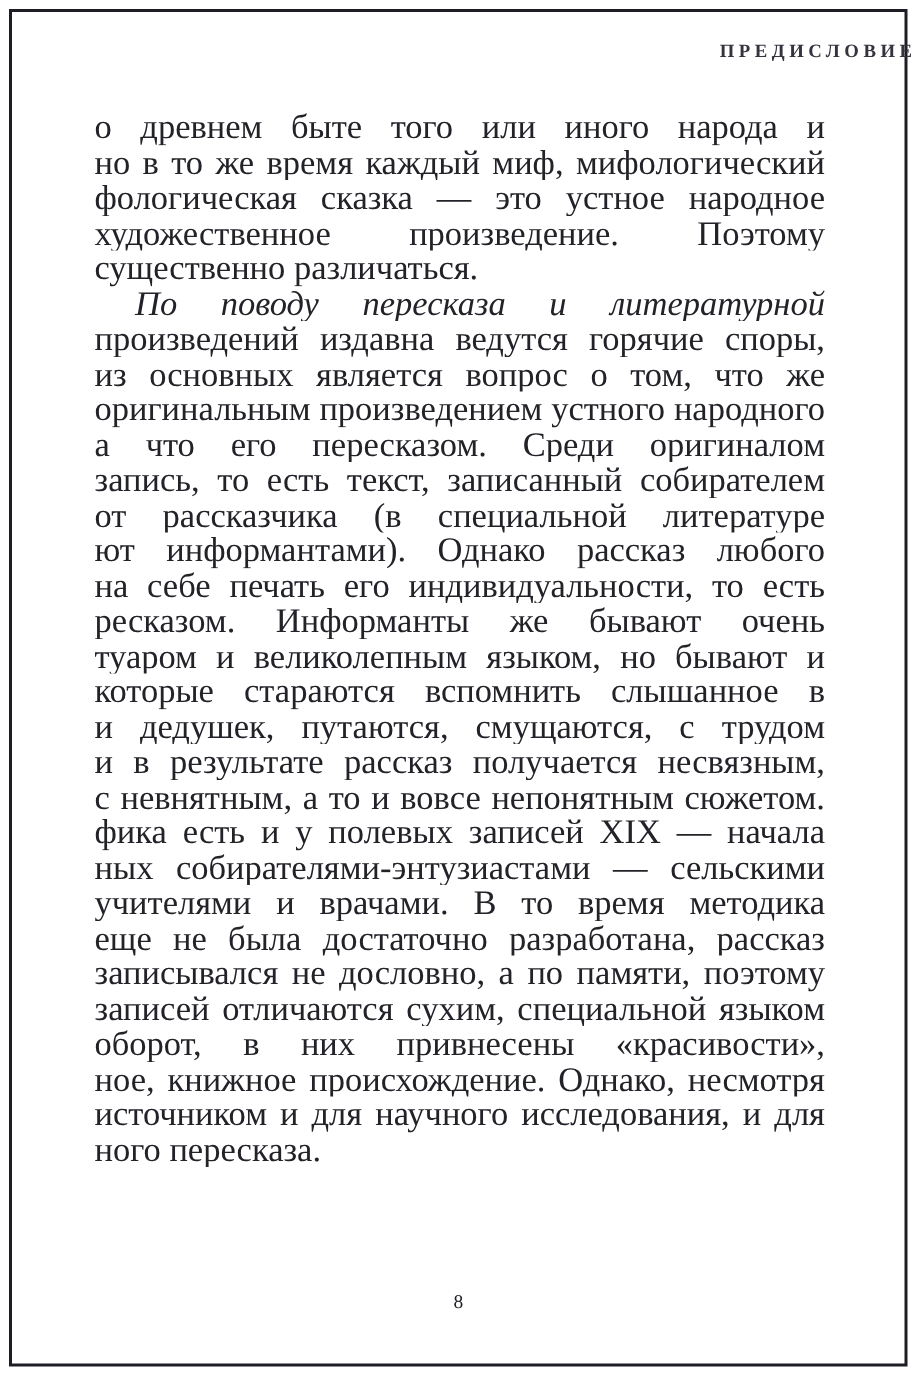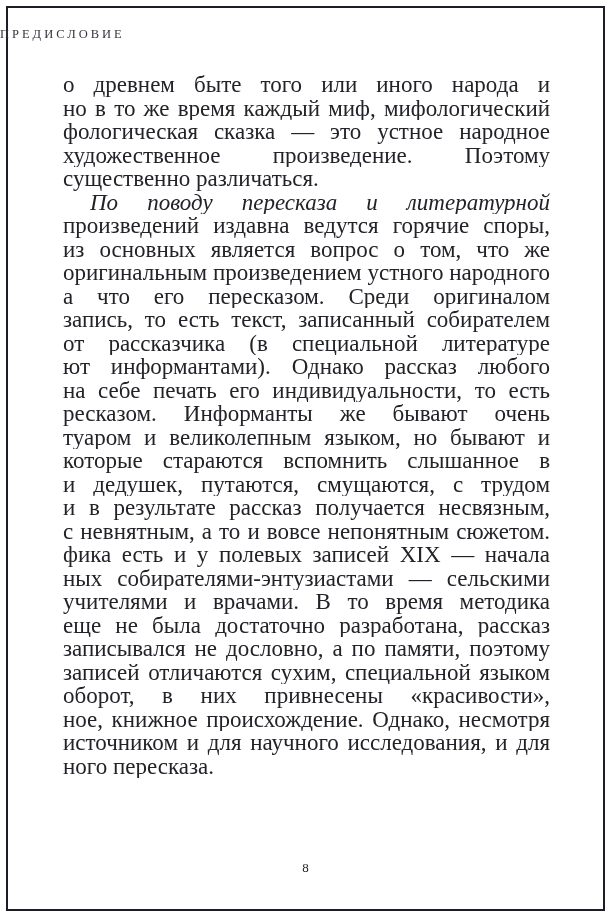--- a/index.html
+++ b/index.html
@@ -18,25 +18,25 @@
   }
   .frame{
     position:absolute;
     left:6px;top:6px;right:6px;bottom:6px;
     border:2px solid var(--frame-color);
     pointer-events:none;
   }
   .chapter-header{
     position:absolute;
     top:27px;left:0;width:100%;
-    text-align:left;
+    text-align:right;
     font-size:12.5px;
     letter-spacing:3px;
     color:var(--header-color);
-    font-weight:400;
+    font-weight:700;
   }
   .body-text{
     position:absolute;
     left:63px;top:73px;
     width:487px;
     font-size:23px;
     line-height:23.5px;
     color:var(--text-color);
   }
   .text-line{

